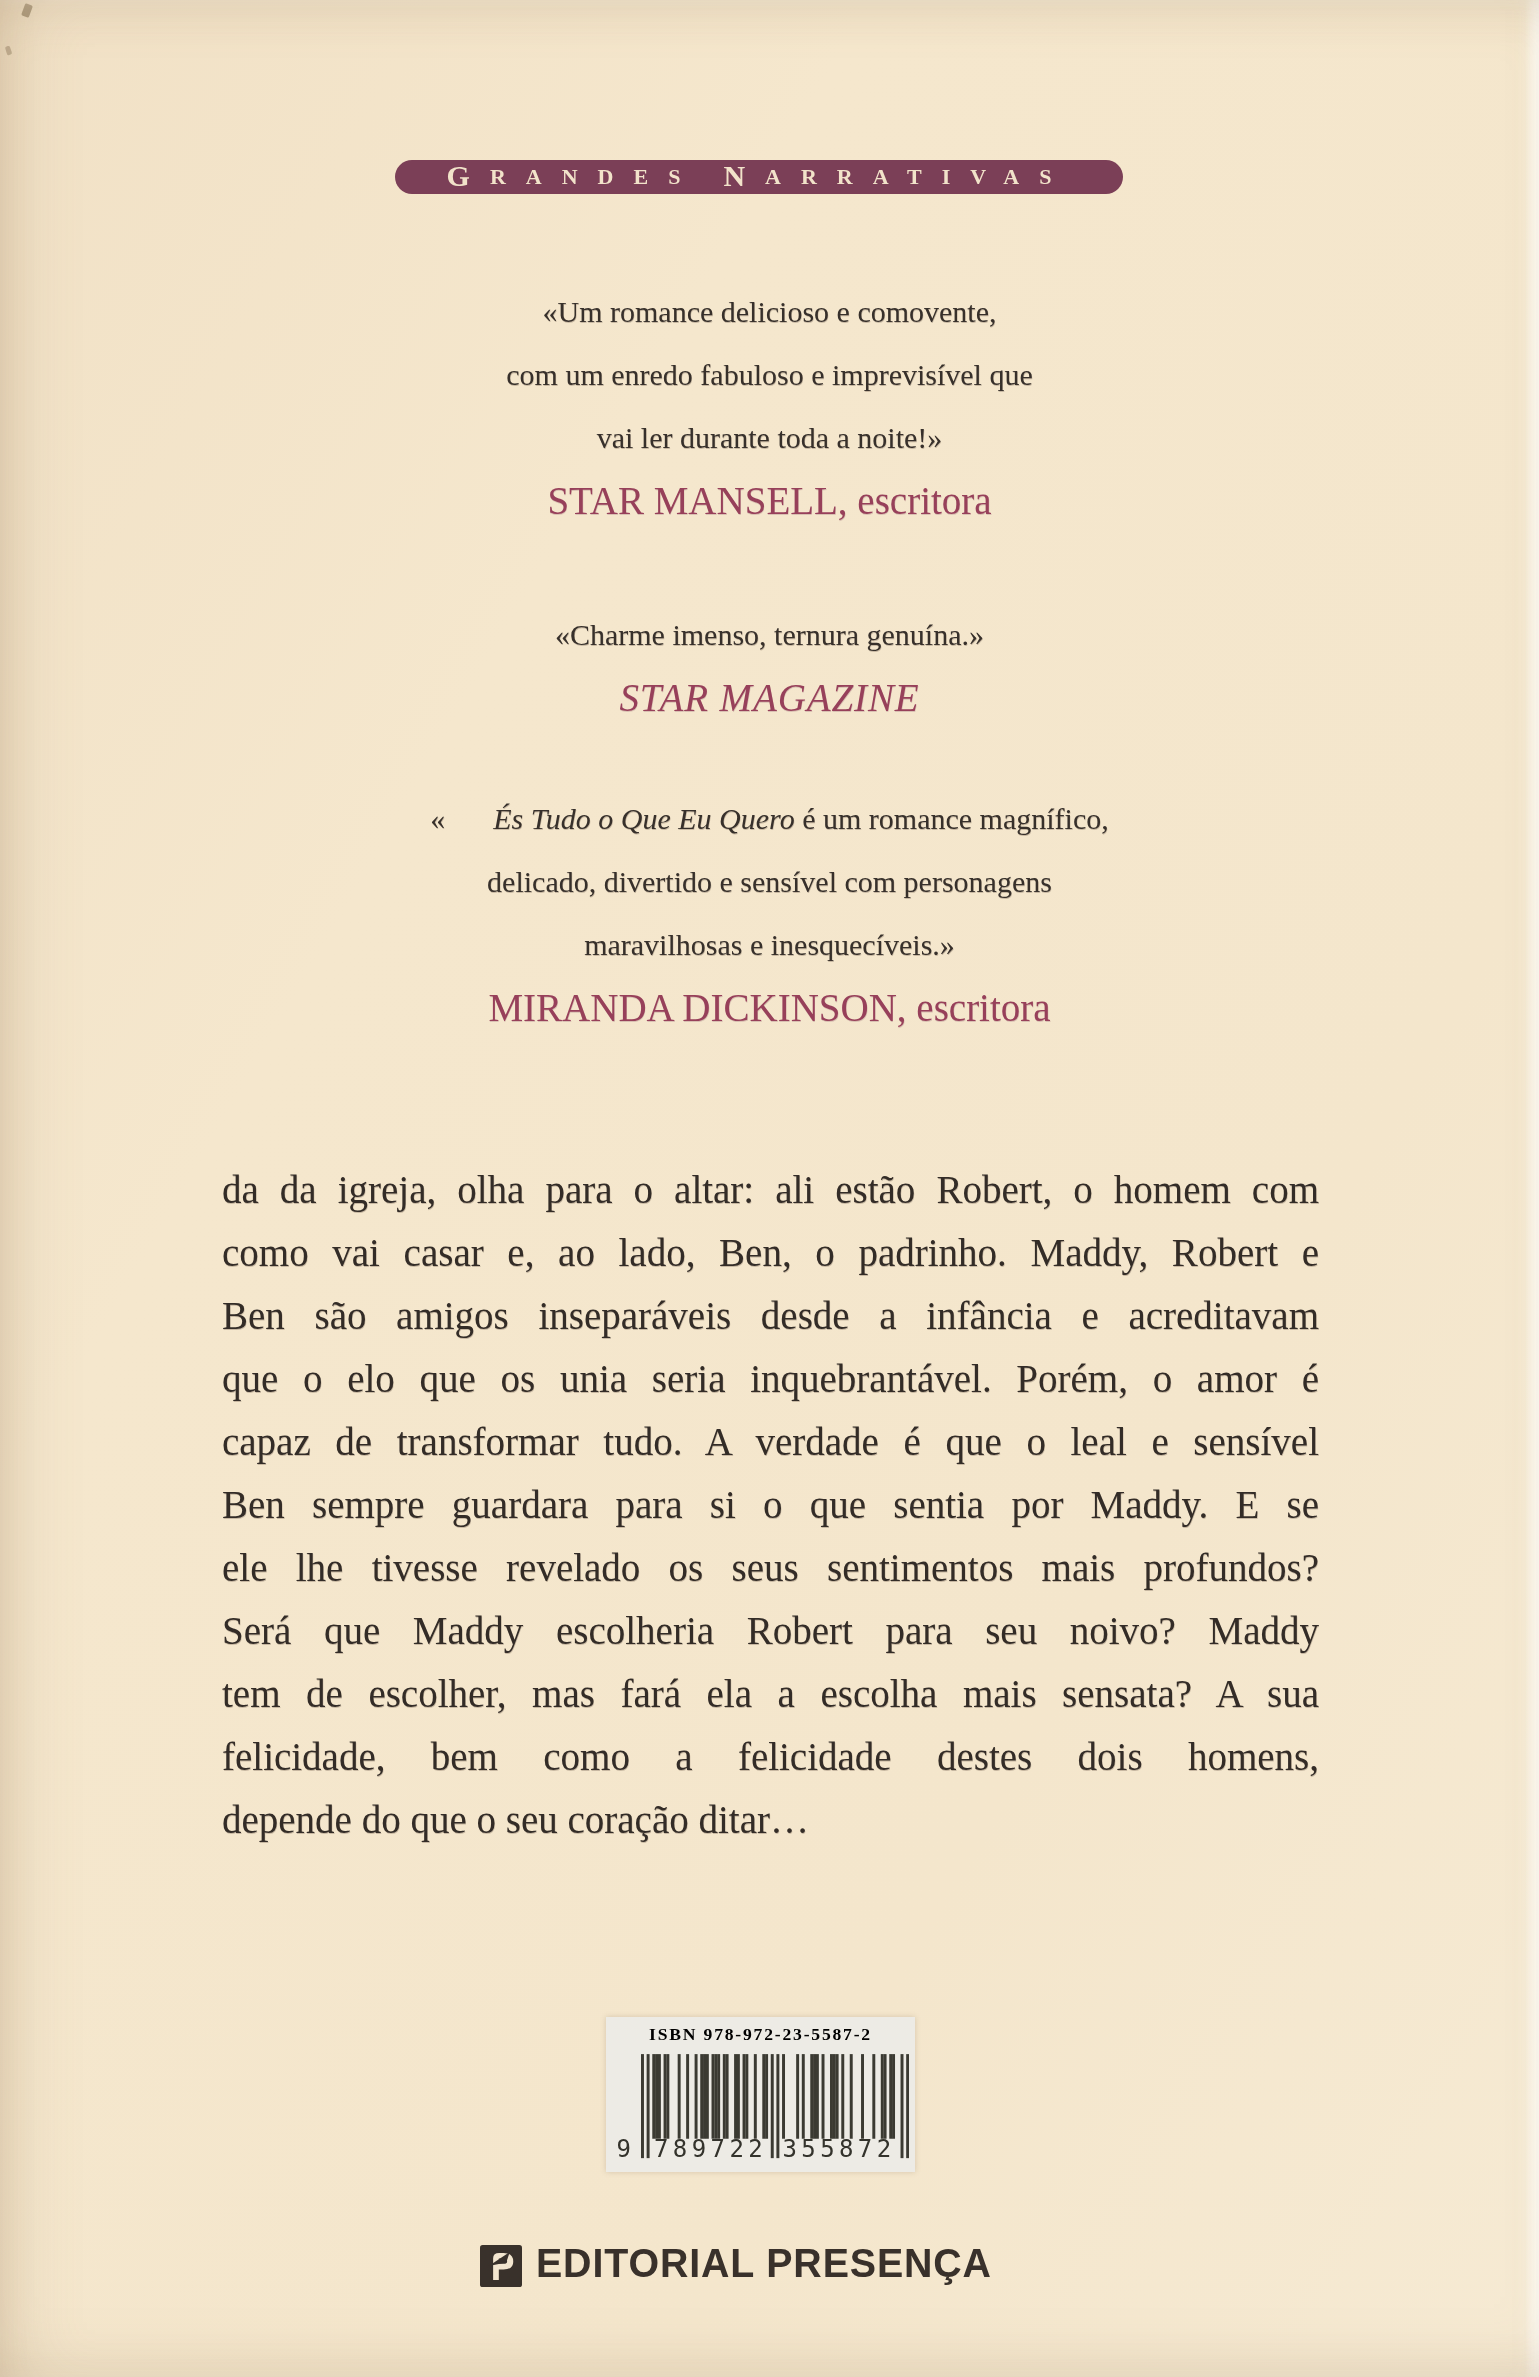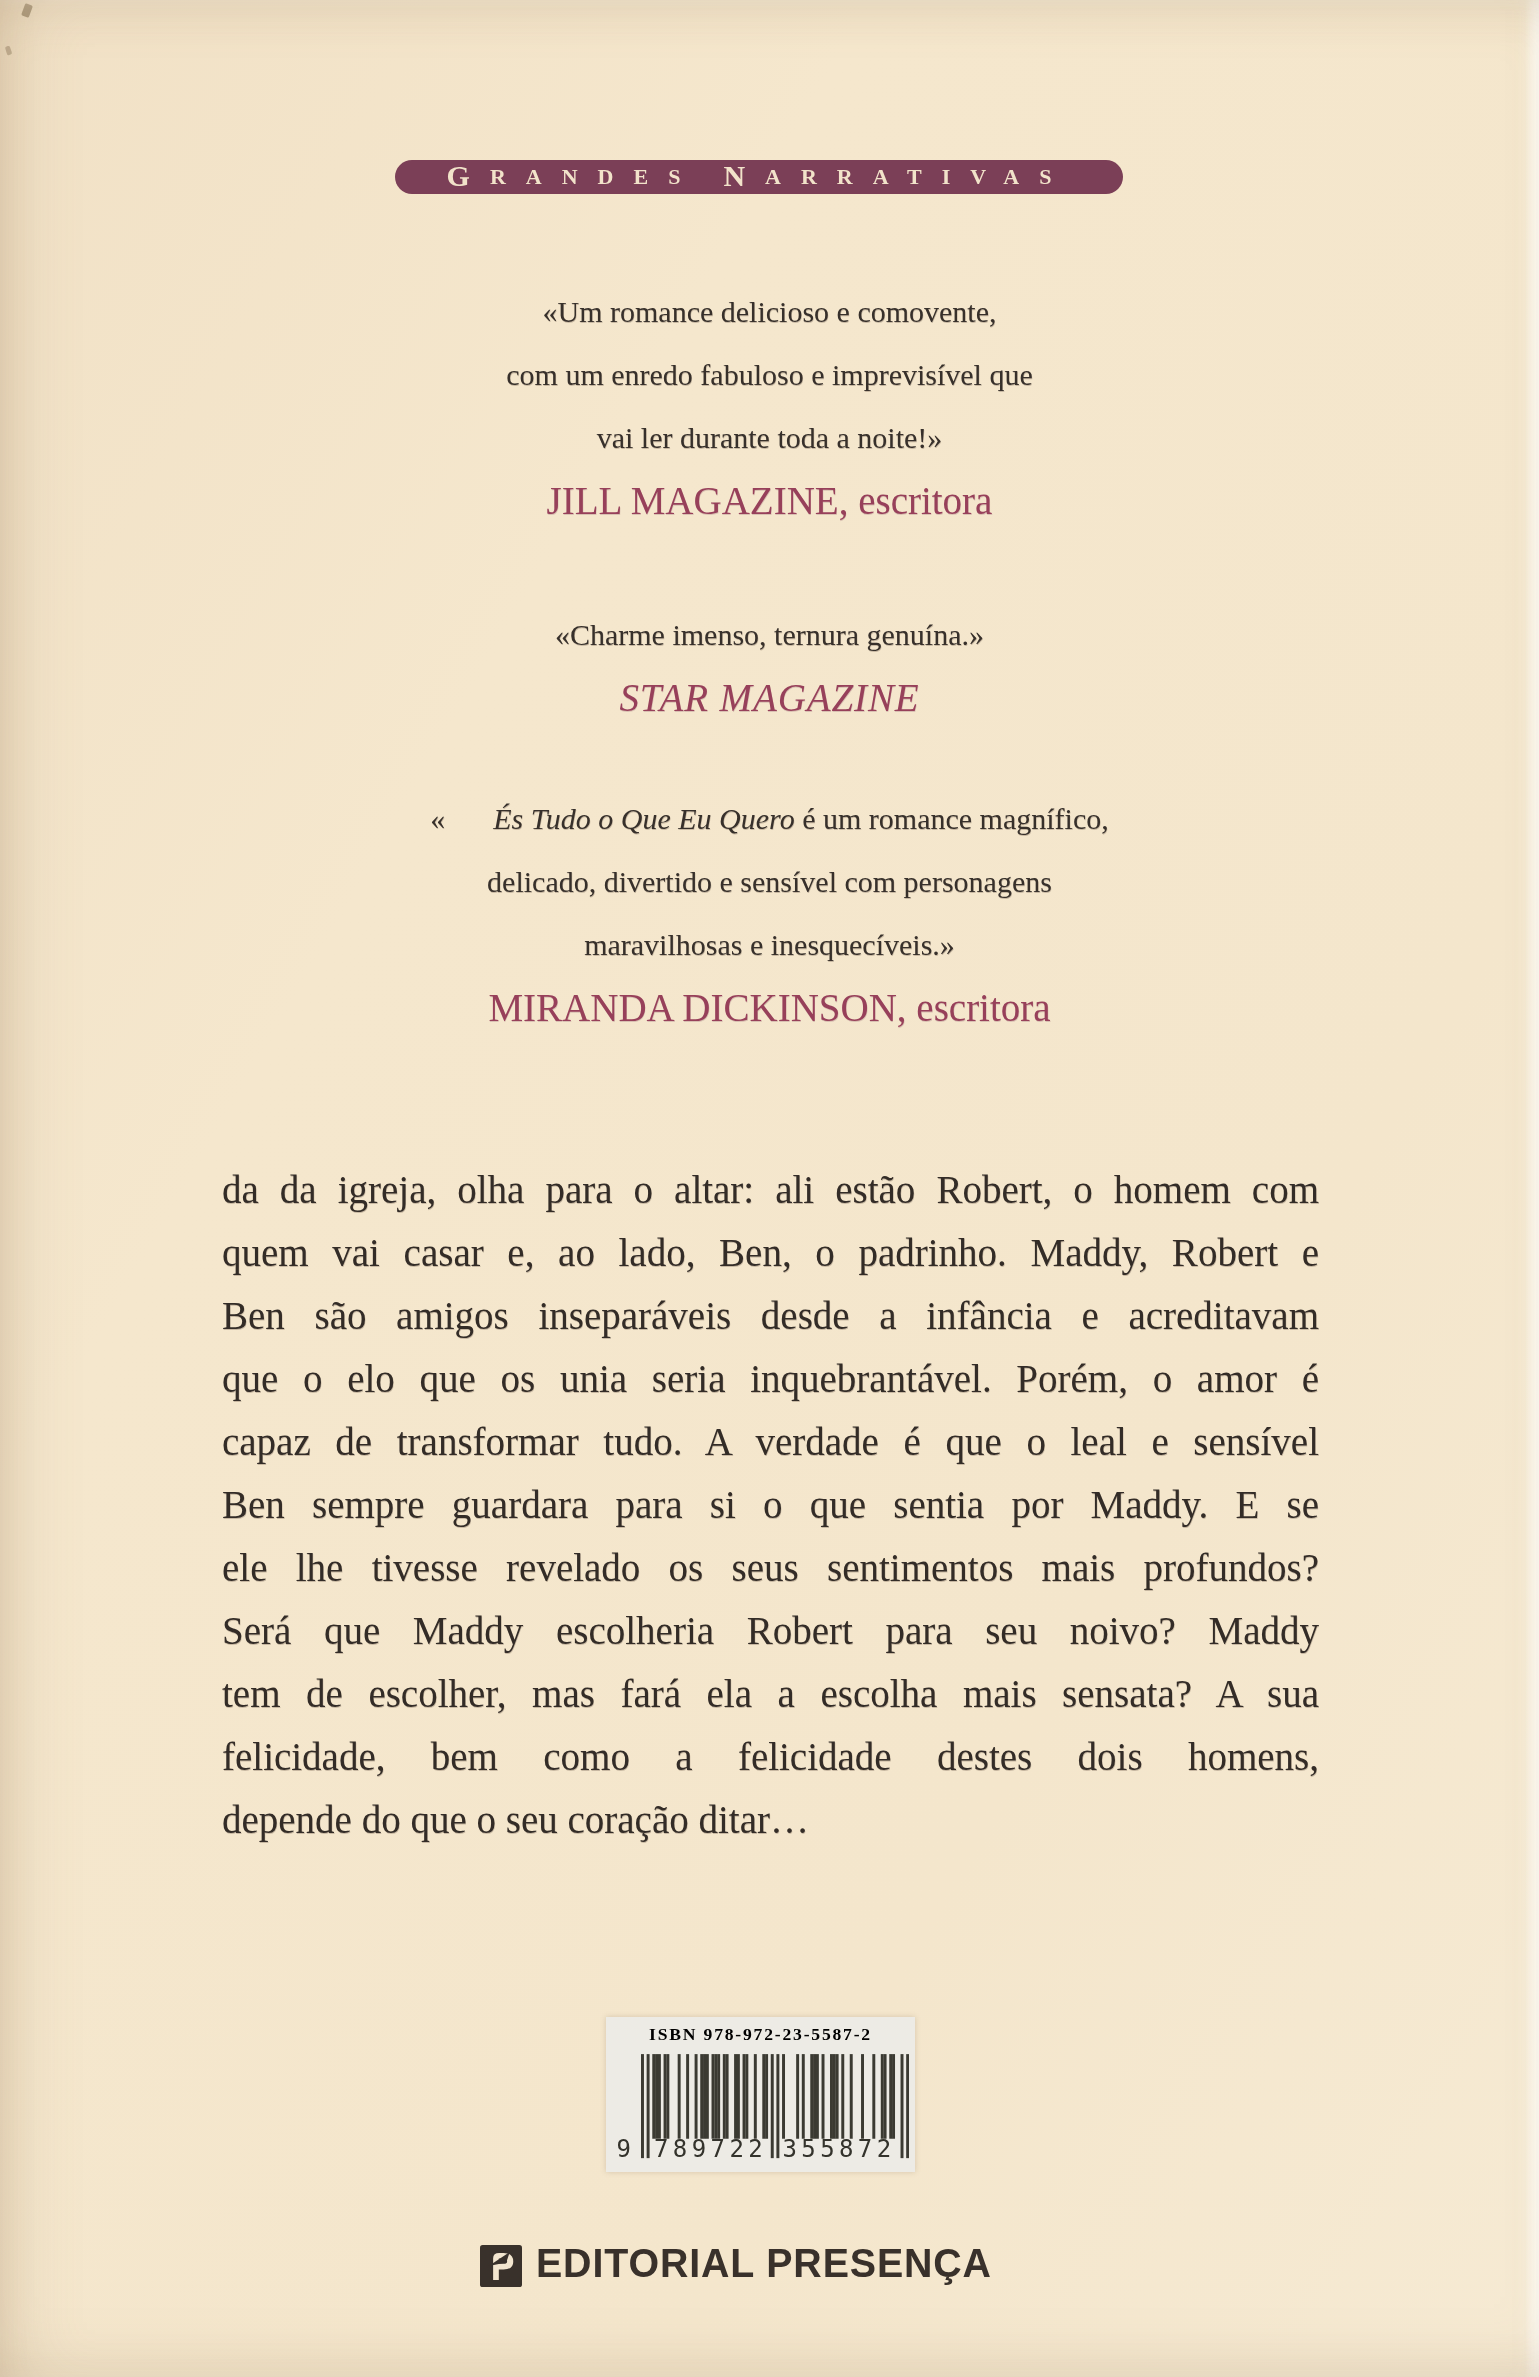--- a/index.html
+++ b/index.html
@@ -84,38 +84,38 @@
       <span class="rest">RANDES</span>
       <span class="wordgap"></span>
       <span class="initial">N</span>
       <span class="rest">ARRATIVAS</span>
   </div>
 
   <div class="q" style="top:280px">
     <div class="q-line">«Um romance delicioso e comovente,</div>
     <div class="q-line">com um enredo fabuloso e imprevisível que</div>
     <div class="q-line">vai ler durante toda a noite!»</div>
-    <div class="q-attr"><span>JILL MAGAZINE,</span><span> escritora</span></div>
+    <div class="q-attr"><span>STAR MANSELL,</span><span> escritora</span></div>
   </div>
 
   <div class="q" style="top:603px">
     <div class="q-line">«Charme imenso, ternura genuína.»</div>
     <div class="q-attr mag">STAR MAGAZINE</div>
   </div>
 
   <div class="q" style="top:787px">
     <div class="q-line"><span>«</span><span class="italic">És Tudo o Que Eu Quero</span><span> é um romance magnífico,</span></div>
     <div class="q-line">delicado, divertido e sensível com personagens</div>
     <div class="q-line">maravilhosas e inesquecíveis.»</div>
     <div class="q-attr"><span>MIRANDA DICKINSON,</span><span> escritora</span></div>
   </div>
 
   <div class="synopsis">
     <div class="syn-line">da da igreja, olha para o altar: ali estão Robert, o homem com</div>
-    <div class="syn-line">quem vai casar e, ao lado, Ben, o padrinho. Maddy, Robert e</div>
+    <div class="syn-line">como vai casar e, ao lado, Ben, o padrinho. Maddy, Robert e</div>
     <div class="syn-line">Ben são amigos inseparáveis desde a infância e acreditavam</div>
     <div class="syn-line">que o elo que os unia seria inquebrantável. Porém, o amor é</div>
     <div class="syn-line">capaz de transformar tudo. A verdade é que o leal e sensível</div>
     <div class="syn-line">Ben sempre guardara para si o que sentia por Maddy. E se</div>
     <div class="syn-line">ele lhe tivesse revelado os seus sentimentos mais profundos?</div>
     <div class="syn-line">Será que Maddy escolheria Robert para seu noivo? Maddy</div>
     <div class="syn-line">tem de escolher, mas fará ela a escolha mais sensata? A sua</div>
     <div class="syn-line">felicidade, bem como a felicidade destes dois homens,</div>
     <div class="syn-line last">depende do que o seu coração ditar…</div>
   </div>

